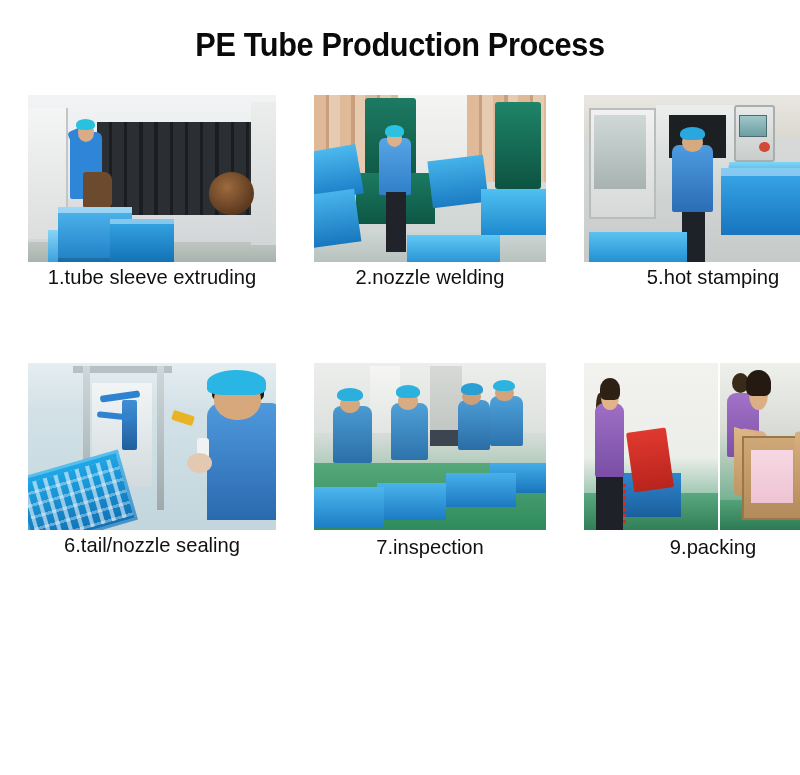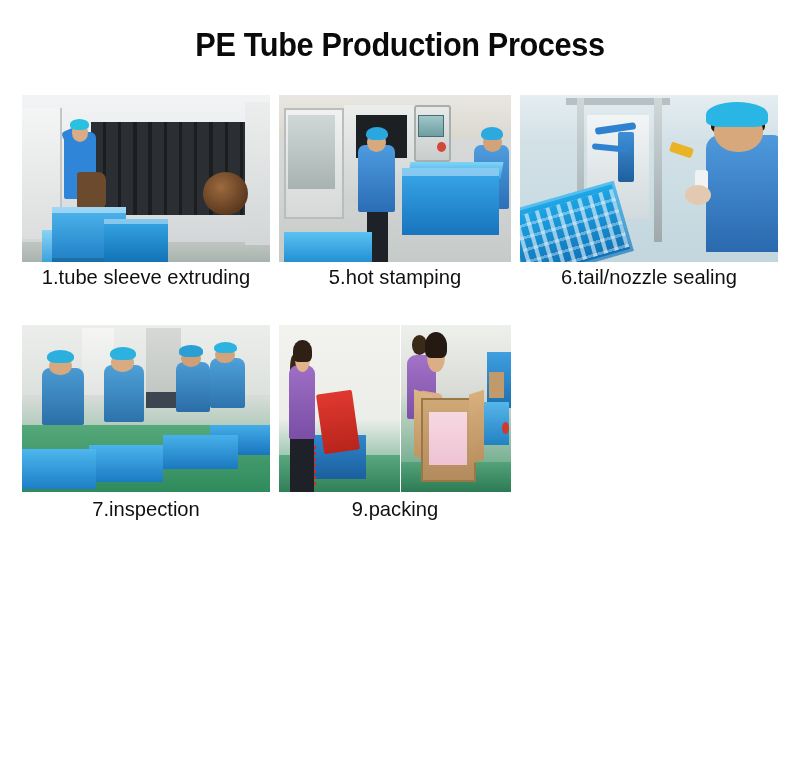--- a/index.html
+++ b/index.html
@@ -22,28 +22,29 @@
     font-weight: bold;
     letter-spacing: -0.4px;
     color: #0a0a0a;
     font-family: "Liberation Sans Narrow", "Liberation Sans", sans-serif;
     transform: scaleX(0.93);
     transform-origin: center center;
   }
 
   .grid {
     position: absolute;
-    left: 22px; top: 95px;
+    left: 28px; top: 95px;
     width: 756px;
     height: 660px;
     display: grid;
     grid-template-columns: 248px 232px 258px;
     grid-template-rows: 230px 226px 204px;
     column-gap: 9px;
     row-gap: 0px;
+    gap: 38px;
   }
 
   .cell { position: relative; }
   .photo {
     position: relative;
     width: 100%;
     height: 167px;
     overflow: hidden;
     background: #c9ccce;
   }
@@ -296,20 +297,40 @@
         <div class="lay worker-head"></div>
         <div class="lay worker-cap"></div>
         <div class="lay bag"></div>
         <div class="lay crateC"></div>
         <div class="lay crateA"></div>
         <div class="lay crateB"></div>
       </div>
       <div class="caption">1.tube sleeve extruding</div>
     </div>
 
+    <div class="cell r1">
+      <div class="photo c2">
+        <div class="lay wallpan"></div>
+        <div class="lay wallwhite"></div>
+        <div class="lay floor"></div>
+        <div class="lay mold"></div>
+        <div class="lay mold2"></div>
+        <div class="lay bench"></div>
+        <div class="lay worker-body"></div>
+        <div class="lay worker-legs"></div>
+        <div class="lay worker-head"></div>
+        <div class="lay worker-cap"></div>
+        <div class="lay crate1"></div>
+        <div class="lay crate2"></div>
+        <div class="lay crate3"></div>
+        <div class="lay crate4"></div>
+        <div class="lay crate5"></div>
+      </div>
+      <div class="caption">2.nozzle welding</div>
+    </div>
 
 
 
     <div class="cell r2">
       <div class="photo c5">
         <div class="lay wall"></div>
         <div class="lay cab"></div>
         <div class="lay cabglass"></div>
         <div class="lay mmid"></div>
         <div class="lay mdark"></div>

